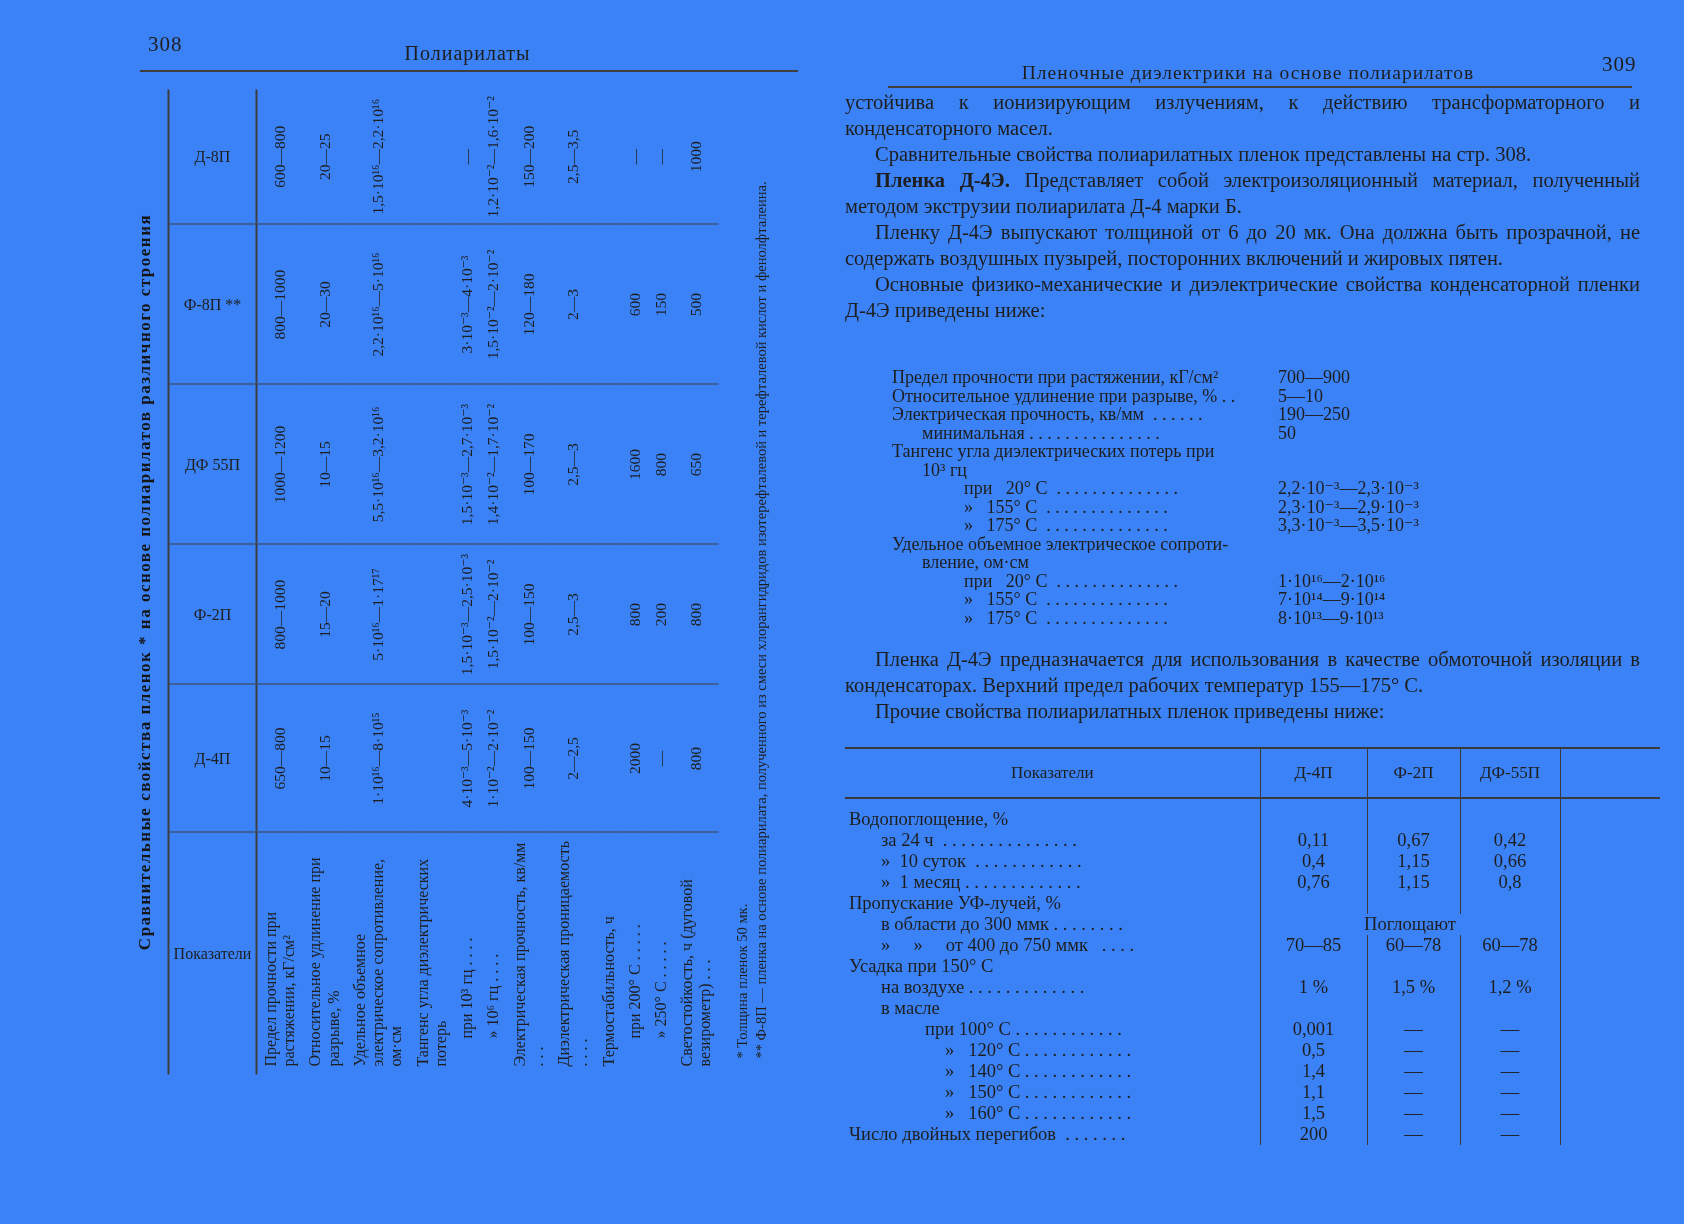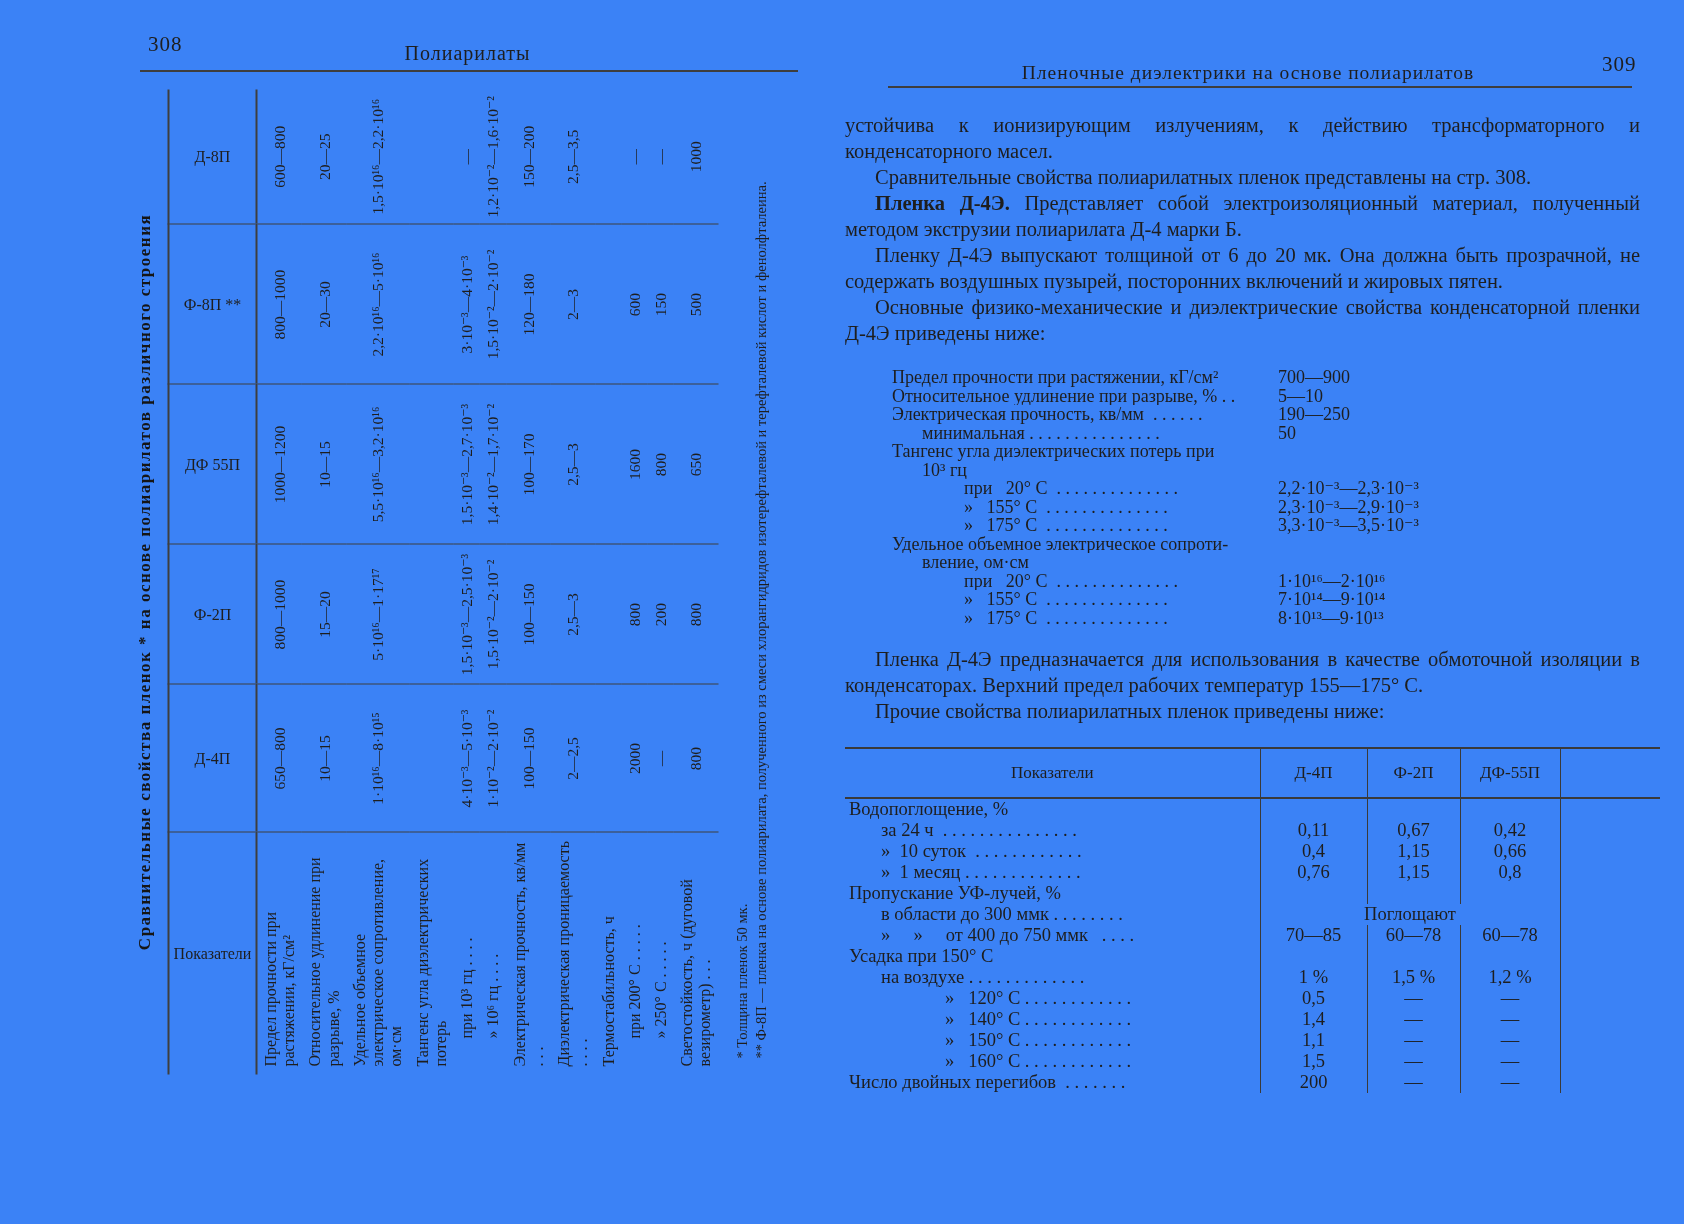--- a/index.html
+++ b/index.html
@@ -21,41 +21,41 @@
   table.ltab{border-collapse:collapse;table-layout:fixed;width:985px;border-top:2px solid #3e3e3e;}
   .ltab th{border-bottom:2px solid #3e3e3e;height:84px;font-weight:400;font-size:16px;vertical-align:middle;text-align:center;}
   .ltab th+th,.ltab td+td{border-left:1.3px solid #3e3e3e;}
   .vert{display:inline-block;transform:rotate(90deg);white-space:nowrap;}
   .ltab td{font-size:15.5px;text-align:center;padding:4px 3px;vertical-align:middle;}
   .ltab td.lbl{text-align:left;font-size:16px;padding:4px 4px 4px 8px;line-height:1.14;}
   .ltab td.lbl.ind{padding-left:36px;}
   .rot-foot{margin-top:14px;font-size:14.5px;line-height:1.3;padding-left:16px;}
 
   
-  .rbody{position:absolute;left:845px;top:112px;width:795px;font-size:20.5px;line-height:26px;text-align:justify;}
+  .rbody{position:absolute;left:845px;top:89px;width:795px;font-size:20.5px;line-height:26px;text-align:justify;}
   .rbody p{margin:0;}
   .rbody p.ind{text-indent:30px;}
   .rbody2{position:absolute;left:845px;top:646px;width:795px;font-size:20.5px;line-height:26px;text-align:justify;}
   .rbody2 p{margin:0;}
   .rbody2 p.ind{text-indent:30px;}
   b.lead{font-weight:700;}
 
   .props{position:absolute;left:892px;top:368px;width:612px;font-size:18px;line-height:18.5px;}
   .prop-row{display:flex;overflow:hidden;}
   .prop-label{white-space:pre;overflow:hidden;flex:1;min-width:0;}
   .prop-label.i1{padding-left:30px;}
   .prop-label.i2{padding-left:72px;}
   .prop-value{width:226px;flex:none;text-align:left;white-space:pre;}
 
   
   table.btab{position:absolute;left:845px;top:747px;width:815px;border-collapse:collapse;table-layout:fixed;border-top:2.5px solid #3a3a3a;}
   .btab th{font-size:17px;font-weight:400;height:46px;border-bottom:2.5px solid #3a3a3a;vertical-align:middle;text-align:center;}
   .btab th+th,.btab td+td{border-left:1.3px solid #3a3a3a;}
   .btab td{font-size:18.5px;line-height:21px;height:21px;text-align:center;padding:0 2px;vertical-align:middle;}
-  .btab tbody tr:first-child td{}
+  .btab tbody tr:first-child td{padding-top:10px;}
   .btab td.lbl{text-align:left;white-space:pre;overflow:hidden;padding-left:4px;}
   .btab td.lbl.i1{padding-left:36px;}
   .btab td.lbl.i2{padding-left:80px;}
   .btab td.lbl.i3{padding-left:100px;}
 </style>
 </head>
 <body>
 
 <div class="canvas">
 
@@ -343,20 +343,34 @@
             <td></td>
           </tr>
           <tr>
             <td class="lbl i1">на воздухе . . . . . . . . . . . . .</td>
             <td>1 %</td>
             <td>1,5 %</td>
             <td>1,2 %</td>
             <td></td>
           </tr>
           <tr>
+            <td class="lbl i1">в масле</td>
+            <td></td>
+            <td></td>
+            <td></td>
+            <td></td>
+          </tr>
+          <tr>
+            <td class="lbl i2">при 100° С . . . . . . . . . . . .</td>
+            <td>0,001</td>
+            <td>—</td>
+            <td>—</td>
+            <td></td>
+          </tr>
+          <tr>
             <td class="lbl i3">»   120° С . . . . . . . . . . . .</td>
             <td>0,5</td>
             <td>—</td>
             <td>—</td>
             <td></td>
           </tr>
           <tr>
             <td class="lbl i3">»   140° С . . . . . . . . . . . .</td>
             <td>1,4</td>
             <td>—</td>

